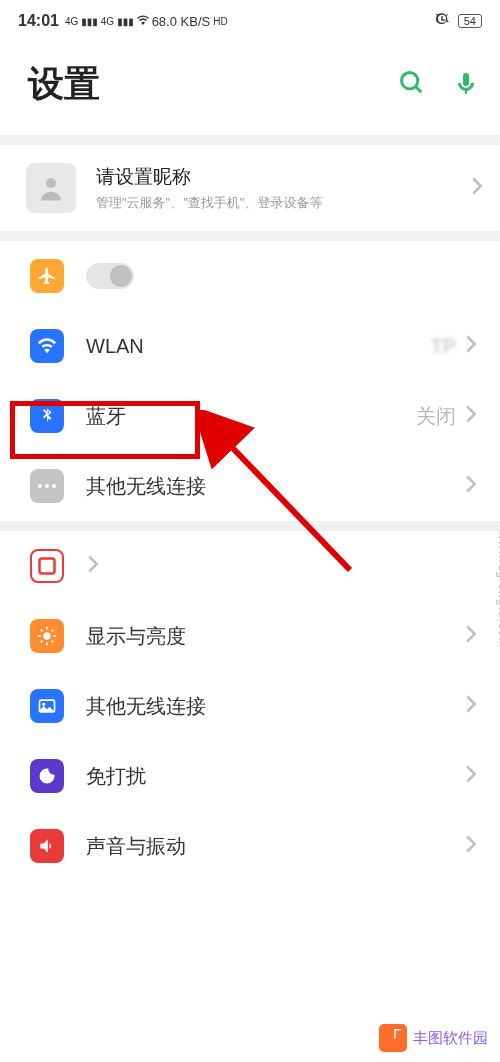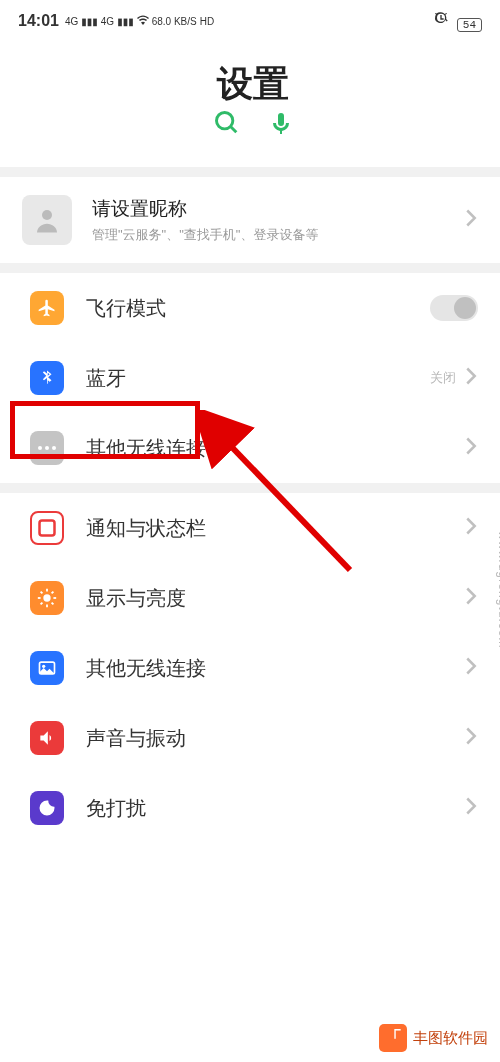--- a/index.html
+++ b/index.html
@@ -36,56 +36,55 @@
       font-weight: 600;
     }
     .status-left .indicators {
       font-size: 10px;
       display: flex;
       gap: 3px;
       align-items: center;
     }
     .status-right {
       display: flex;
-      align-items: flex-end;
+      align-items: center;
       gap: 8px;
-      font-family: Liberation Mono, monospace;
     }
     .battery-box {
       border: 1.5px solid #555;
       border-radius: 3px;
       padding: 0 5px;
       font-size: 11px;
       position: relative;
     }
     .header {
       display: flex;
       align-items: center;
       justify-content: space-between;
       padding: 18px 22px 26px 28px;
-      flex-direction: column;
     }
     .header-title {
       font-size: 36px;
       font-weight: 600;
       color: #222;
     }
     .header-icons {
       display: flex;
       gap: 28px;
       align-items: center;
     }
     .section-divider {
       height: 10px;
       background: #f1f1f1;
     }
     .profile-row {
       display: flex;
       align-items: center;
-      padding: 18px 22px;
+      padding: 18px 16px;
+      margin-left: 10px;
     }
     .avatar {
       width: 50px;
       height: 50px;
       background: #e8e8e8;
       border-radius: 8px;
       display: flex;
       align-items: center;
       justify-content: center;
       margin-right: 20px;
@@ -125,21 +124,21 @@
       justify-content: center;
       margin-right: 22px;
       flex-shrink: 0;
     }
     .list-item .label {
       flex: 1;
       font-size: 20px;
       color: #333;
     }
     .list-item .value {
-      font-size: 13px;
+      font-size: 20px;
       color: #b8b8b8;
       margin-right: 8px;
     }
     .toggle {
       width: 48px;
       height: 26px;
       background: #e5e5e5;
       border-radius: 13px;
       position: relative;
       flex-shrink: 0;
@@ -197,21 +196,21 @@
       border-radius: 5px;
       color: #fff;
       display: flex;
       align-items: center;
       justify-content: center;
       font-weight: bold;
       font-size: 18px;
     }
     .brand-text {
       font-size: 15px;
-      color: #c2410c;
+      color: #8b5cf6;
       font-weight: 500;
       font-family: Liberation Mono, monospace;
     }
     .ic-airplane { background: #ffa733; }
     .ic-sim { background: #2fbb68; }
     .ic-wifi { background: #2873ff; }
     .ic-bt { background: #2873ff; }
     .ic-other { background: #c4c4c4; }
     .ic-notif { background: #eb3a3a; border:2px solid #eb3a3a; background:#fff;}
     .ic-notif svg{color:#eb3a3a;}
@@ -229,21 +228,21 @@
     <span class="indicators">
       <span>4G</span>
       <span>▮▮▮</span>
       <span>4G</span>
       <span>▮▮▮</span>
       <span>
         <svg width="12" height="10" viewBox="0 0 24 20">
             <path d="M12 20l-4-5c2-2 6-2 8 0l-4 5zm-8-10c4-4 12-4 16 0l-2 2c-3-3-9-3-12 0l-2-2zm-4-4c7-7 17-7 24 0l-2 2c-6-6-14-6-20 0l-2-2z" fill="#333"></path>
           </svg>
       </span>
-      <span style="font-size:10px;">68.0 KB/S</span>
+      <span style="font-size:13px;">68.0 KB/S</span>
       <span>HD</span>
     </span>
   </div>
   <div class="status-right">
     <span>
       <svg width="16" height="16" viewBox="0 0 24 24" fill="#333">
           <path d="M12 2a8 8 0 018 8c0 .7-.1 1.4-.3 2l2.3 2.3-1.4 1.4L18.3 13.4A8 8 0 1112 2zm0 2a6 6 0 100 12 6 6 0 000-12zM4 3l3 2-1 1-3-2 1-1zm16 0l1 1-3 2-1-1 3-2zM11 6h2v5h3v2h-5V6z"></path>
         </svg>
     </span>
     <span class="battery-box">54</span>
@@ -290,25 +289,36 @@
 <div class="section-divider"></div>
 
 <div class="list">
 
   <div class="list-item">
     <div class="icon-box ic-airplane">
       <svg width="20" height="20" viewBox="0 0 24 24" fill="#fff">
           <path d="M21 16v-2l-8-5V3.5a1.5 1.5 0 00-3 0V9l-8 5v2l8-2.5V19l-2 1.5V22l3.5-1 3.5 1v-1.5L13 19v-5.5l8 2.5z"></path>
         </svg>
     </div>
-    <div class="label">飞行模式</div>
     <div class="toggle"></div>
   </div>
 
 
+  <div class="list-item">
+    <div class="icon-box ic-wifi">
+      <svg width="22" height="22" viewBox="0 0 24 24" fill="#fff">
+          <path d="M12 20l-3-4c1.5-1.5 4.5-1.5 6 0l-3 4zm-6-8c3-3 9-3 12 0l-2 2c-2-2-6-2-8 0l-2-2zm-4-4c6-6 14-6 20 0l-2 2c-5-5-11-5-16 0l-2-2z"></path>
+        </svg>
+    </div>
+    <div class="label">WLAN</div>
+    <div class="value" style="filter:blur(2px);">TP</div>
+    <span class="chevron"><svg width="14" height="20" viewBox="0 0 10 16" fill="none" stroke="#c0c0c0" stroke-width="2">
+          <path d="M2 2l6 6-6 6"></path>
+        </svg></span>
+  </div>
 
   <div class="list-item">
     <div class="icon-box ic-bt">
       <svg width="18" height="22" viewBox="0 0 24 24" fill="#fff">
           <path d="M12 2l6 5-4.5 4 4.5 4-6 5v-8l-4 3-1.5-1.5L11 9 6.5 4.5 8 3l4 3V2zm1 3v4l2.5-2L13 5zm0 10v4l2.5-2-2.5-2z"></path>
         </svg>
     </div>
     <div class="label">蓝牙</div>
     <div class="value">关闭</div>
     <span class="chevron"><svg width="14" height="20" viewBox="0 0 10 16" fill="none" stroke="#c0c0c0" stroke-width="2">
@@ -334,21 +344,20 @@
 <div class="section-divider"></div>
 
 <div class="list">
 
   <div class="list-item">
     <div class="icon-box ic-notif">
       <svg width="20" height="20" viewBox="0 0 24 24" fill="none" stroke="#eb3a3a" stroke-width="3">
           <rect x="3" y="3" width="18" height="18" rx="3"></rect>
         </svg>
     </div>
-    <div class="label">通知与状态栏</div>
     <span class="chevron"><svg width="14" height="20" viewBox="0 0 10 16" fill="none" stroke="#c0c0c0" stroke-width="2">
           <path d="M2 2l6 6-6 6"></path>
         </svg></span>
   </div>
 
   <div class="list-item">
     <div class="icon-box ic-display">
       <svg width="22" height="22" viewBox="0 0 24 24" fill="#fff">
           <circle cx="12" cy="12" r="4"></circle>
           <g stroke="#fff" stroke-width="2">
@@ -377,38 +386,38 @@
           <path d="M3 17l5-5 4 4 3-3 6 6H3z"></path>
         </svg>
     </div>
     <div class="label">其他无线连接</div>
     <span class="chevron"><svg width="14" height="20" viewBox="0 0 10 16" fill="none" stroke="#c0c0c0" stroke-width="2">
           <path d="M2 2l6 6-6 6"></path>
         </svg></span>
   </div>
 
   <div class="list-item">
+    <div class="icon-box ic-dnd">
+      <svg width="20" height="20" viewBox="0 0 24 24" fill="#fff">
+          <path d="M12 3a9 9 0 109 9c0-.5 0-1-.1-1.5A7 7 0 0113.5 3.1 9 9 0 0012 3z"></path>
+        </svg>
+    </div>
+    <div class="label">免打扰</div>
+    <span class="chevron"><svg width="14" height="20" viewBox="0 0 10 16" fill="none" stroke="#c0c0c0" stroke-width="2">
+          <path d="M2 2l6 6-6 6"></path>
+        </svg></span>
+  </div>
+
+  <div class="list-item">
     <div class="icon-box ic-sound">
       <svg width="20" height="20" viewBox="0 0 24 24" fill="#fff">
           <path d="M4 9v6h4l5 5V4L8 9H4zm13 3a4 4 0 00-2-3.5v7A4 4 0 0017 12z"></path>
         </svg>
     </div>
     <div class="label">声音与振动</div>
-    <span class="chevron"><svg width="14" height="20" viewBox="0 0 10 16" fill="none" stroke="#c0c0c0" stroke-width="2">
-          <path d="M2 2l6 6-6 6"></path>
-        </svg></span>
-  </div>
-
-  <div class="list-item">
-    <div class="icon-box ic-dnd">
-      <svg width="20" height="20" viewBox="0 0 24 24" fill="#fff">
-          <path d="M12 3a9 9 0 109 9c0-.5 0-1-.1-1.5A7 7 0 0113.5 3.1 9 9 0 0012 3z"></path>
-        </svg>
-    </div>
-    <div class="label">免打扰</div>
     <span class="chevron"><svg width="14" height="20" viewBox="0 0 10 16" fill="none" stroke="#c0c0c0" stroke-width="2">
           <path d="M2 2l6 6-6 6"></path>
         </svg></span>
   </div>
 
 </div>
 
 <div class="highlight-box"></div>
 <svg class="arrow-svg" viewBox="0 0 160 170">
   <defs>

